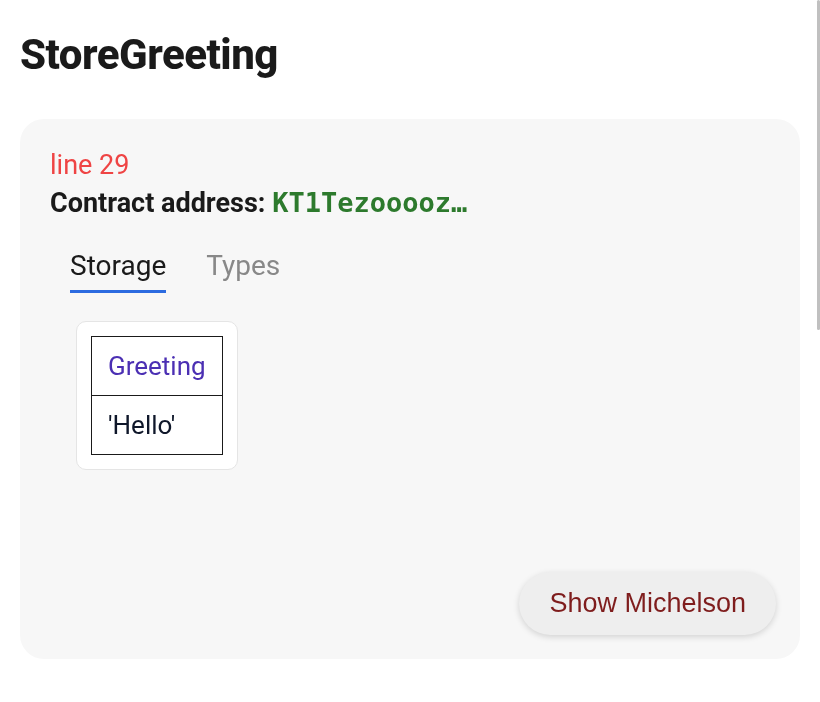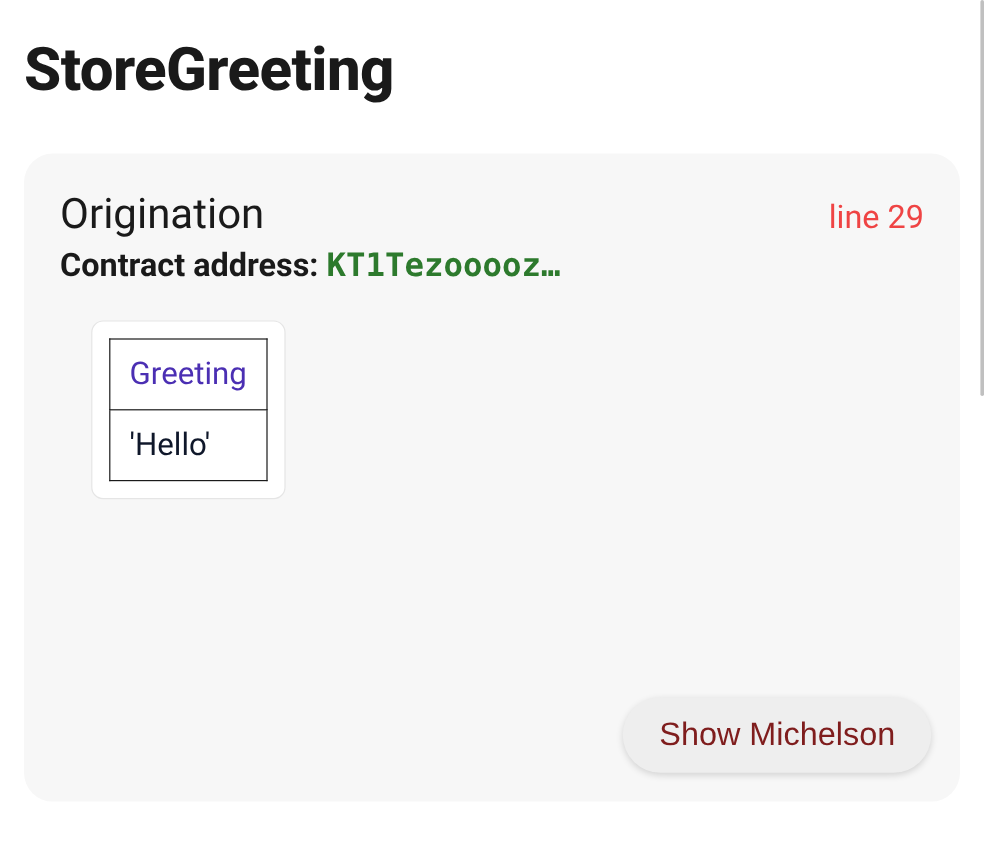--- a/index.html
+++ b/index.html
@@ -10,21 +10,21 @@
     body {
       font-family: -apple-system, BlinkMacSystemFont, "Segoe UI", Roboto, Helvetica, Arial, sans-serif;
       background: #fff;
       padding: 20px;
       color: #1a1a1a;
       width: 820px;
       height: 702px;
       position: relative;
     }
     .page-title {
-      font-size: 50px;
+      font-size: 42px;
       font-weight: 800;
       margin-bottom: 40px;
       margin-top: 10px;
       letter-spacing: -0.5px;
     }
     .card {
       background: #f7f7f7;
       border-radius: 24px;
       padding: 30px 30px 30px 30px;
       position: relative;
@@ -123,27 +123,30 @@
       border-radius: 2px;
     }
   </style>
 </head>
 <body>
 
 <h1 class="page-title">StoreGreeting</h1>
 
 <div class="card">
   <div class="card-header">
-    <div class="card-title">Origination</div>
     <a class="line-link">line 29</a>
   </div>
   <div class="contract-row">
     <span>Contract address: </span><span class="contract-addr">KT1Tezooooz…</span>
   </div>
 
+  <div class="tabs">
+    <div class="tab active">Storage</div>
+    <div class="tab">Types</div>
+  </div>
 
   <div class="storage-box">
     <table class="storage-table">
       <tbody>
           <tr>
         <td class="storage-key">Greeting</td>
       </tr>
       <tr>
         <td class="storage-val">'Hello'</td>
       </tr>

